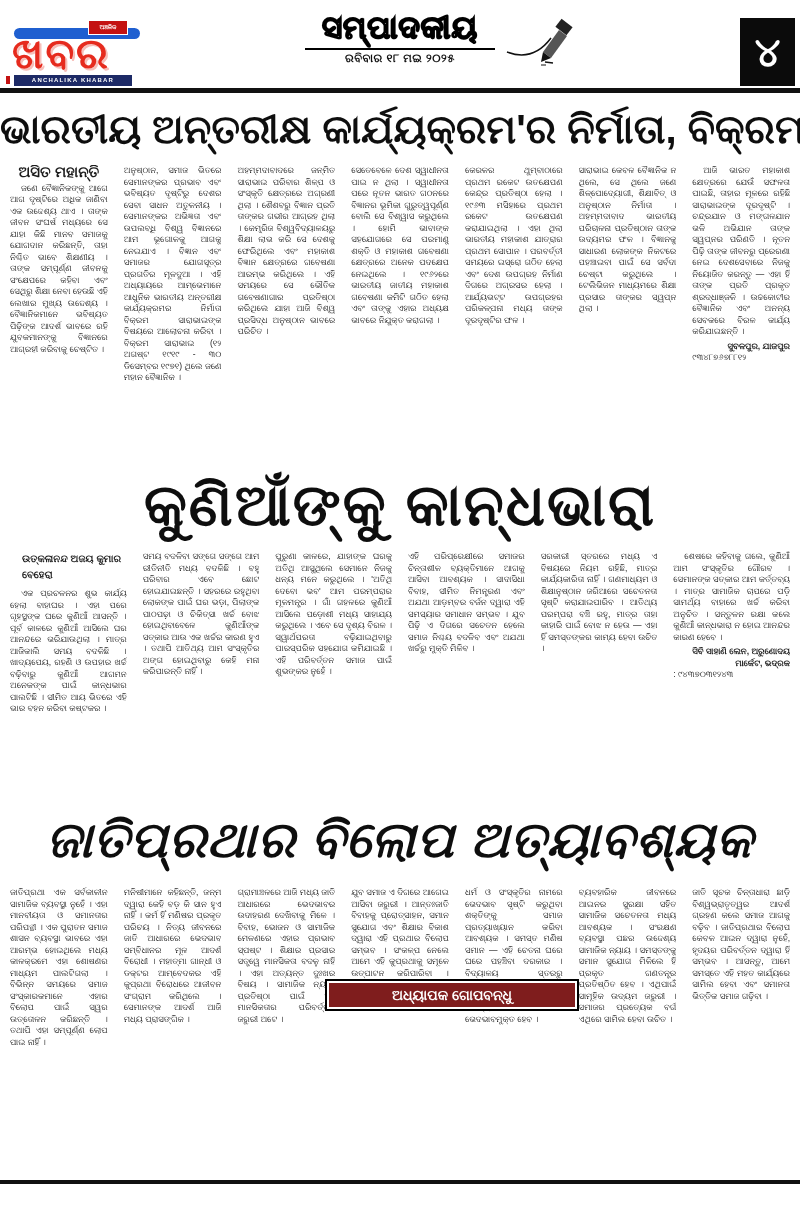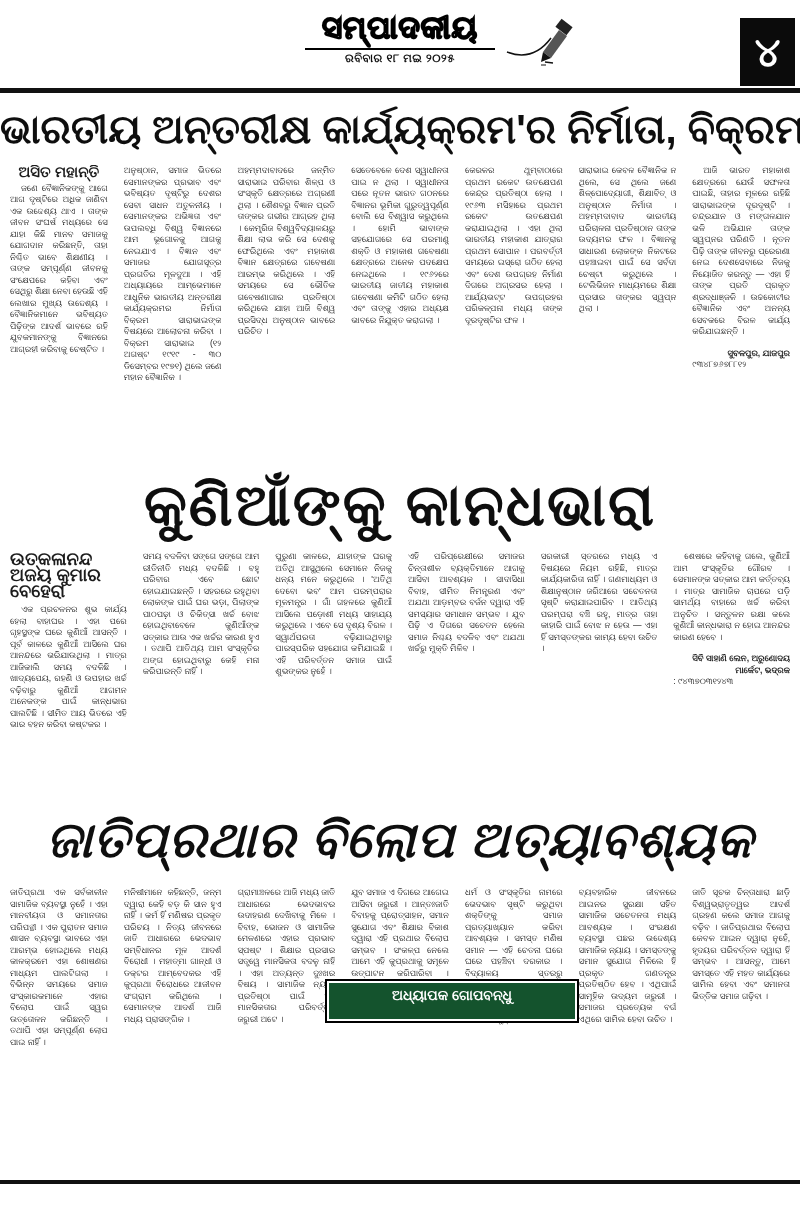--- a/index.html
+++ b/index.html
@@ -40,36 +40,43 @@
   .headline-3{font-size:50px;line-height:94px;height:94px;letter-spacing:1px;font-style:italic;}
 
   
   .article{display:flex;gap:16px;padding:0 10px;overflow:hidden;position:relative;}
   .article-1{height:294px;}
   .article-2{height:242px;}
   .article-3{height:293px;}
   .col{flex:1;overflow:hidden;text-align:justify;font-size:8.5px;line-height:11.5px;color:#1c1c1c;}
   .col .para{text-indent:11px;}
   .byline-1{font-size:15px;font-weight:bold;text-align:center;margin:1px 0 5px 0;text-indent:0;}
-  .byline-2{font-size:18px;font-weight:bold;text-align:left;line-height:16px;margin:0 0 5px 0;text-indent:0;}
-  .signature{text-align:right;font-weight:bold;font-size:8.5px;margin-top:10px;text-indent:0;}
+  .byline-2{font-size:10px;font-weight:bold;text-align:left;line-height:16px;margin:0 0 5px 12px;text-indent:0;}
+  .signature{text-align:right;font-weight:bold;font-size:8.5px;margin-top:3px;text-indent:0;}
   .signature-phone{text-align:left;font-size:8.5px;text-indent:0;}
 
   
   .author-box{position:absolute;left:325px;top:92px;width:246px;border:2px solid #000;background:#fff;padding:2px;}
-  .author-box-inner{background:#14532d;color:#fff;text-align:center;font-size:14px;font-weight:bold;
-                    line-height:24px;height:36px;overflow:hidden;}
+  .author-box-inner{background:#7f1d1d;color:#fff;text-align:center;font-size:14px;font-weight:bold;
+                    line-height:24px;height:24px;overflow:hidden;}
 </style>
 </head>
 <body>
 
 <div id="page">
 
   <div class="header">
 
+    <div class="logo">
+      <div class="logo-bluebar"></div>
+      <div class="logo-tag">ଅଞ୍ଚଳିକ</div>
+      <div class="logo-title">ଖବର</div>
+      <div class="logo-navybar">ANCHALIKA KHABAR</div>
+      <div class="logo-reddot"></div>
+    </div>
 
     <div class="masthead-center">
       <div class="editorial-title">ସମ୍ପାଦକୀୟ</div>
       <div class="pen-wrap">
         <svg width="70" height="48" viewBox="0 0 70 48">
           <path d="M2 34 Q28 44 46 20" fill="none" stroke="#111" stroke-width="1.5"></path>
           <polygon points="38,34 54,12 62,18 46,40" fill="#555"></polygon>
           <polygon points="38,34 46,40 36,44" fill="#111"></polygon>
           <rect x="52" y="4" width="14" height="10" transform="rotate(38 59 9)" fill="#222"></rect>
           <path d="M40 44 l8 1" stroke="#111" stroke-width="1.5"></path>

